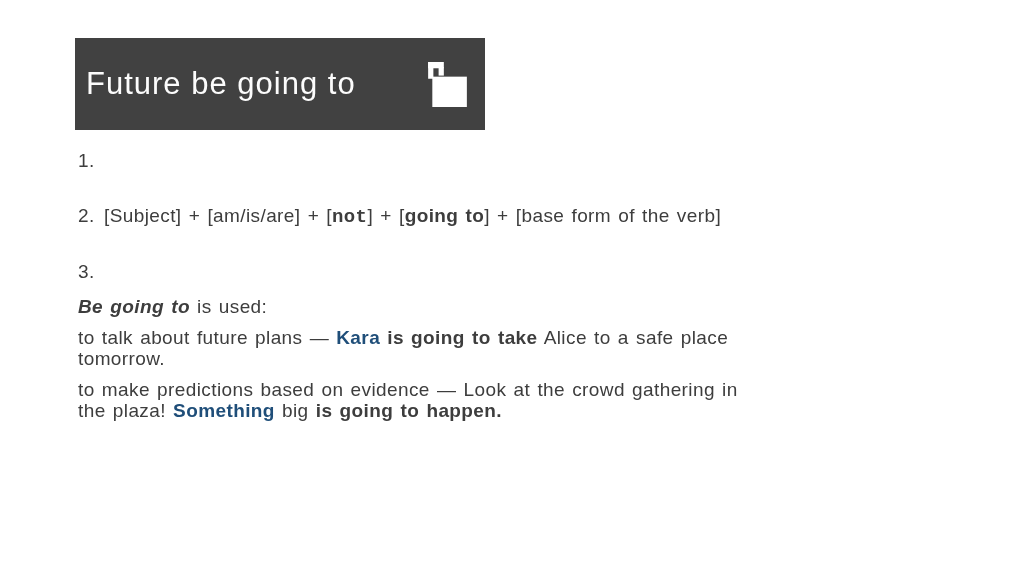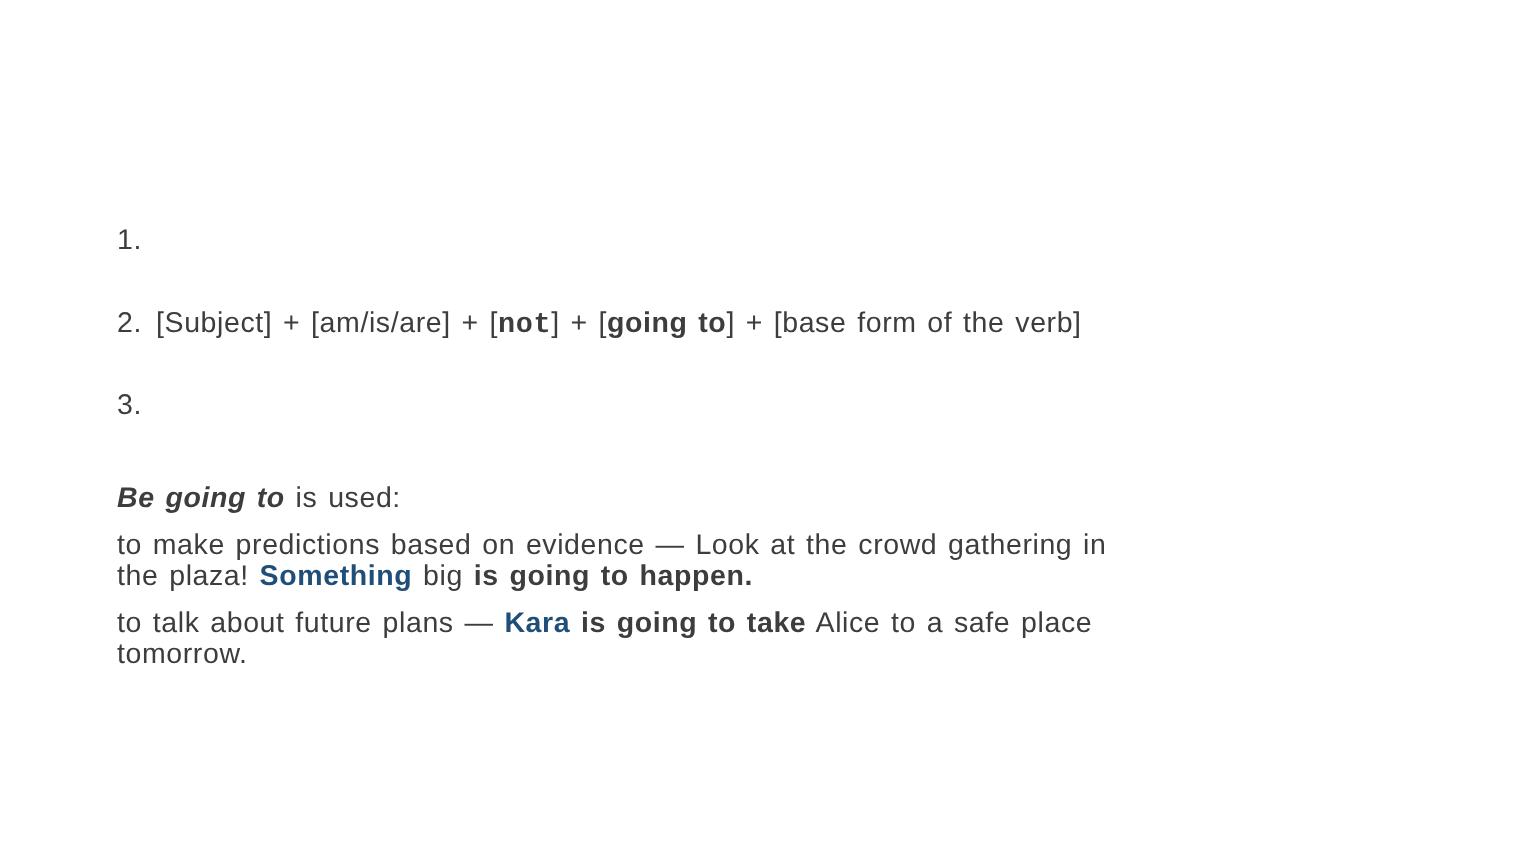--- a/index.html
+++ b/index.html
@@ -40,47 +40,60 @@
     font-size: 19px;
     letter-spacing: 0.4px;
     word-spacing: 1.5px;
   }
   .rule { display: flex; line-height: 22px; margin-bottom: 33px; }
   .rule-number { flex: none; width: 26px; }
   .rule:nth-child(1) .rule-number { width: 41px; }
   .usage {
     position: absolute;
     left: 78px;
-    top: 322px;
+    top: 296px;
     width: 872px;
     font-size: 19px;
     letter-spacing: 0.4px;
     word-spacing: 1.5px;
   }
   .usage-heading { line-height: 22px; margin-bottom: 9px; }
   .usage-point { line-height: 21px; margin-bottom: 10px; }
 </style>
 </head>
 <body>
 
 <div class="slide">
 
+  <div class="header">
+    <span class="header-title">Future be going to</span>
+    <span class="lock-icon">
+      <svg width="39" height="45" viewBox="0 0 37 43" xmlns="http://www.w3.org/2000/svg">
+        <g fill="#ffffff">
+          <rect x="0" y="0" width="15" height="6"></rect>
+          <rect x="0" y="0" width="5" height="16"></rect>
+          <rect x="10" y="5" width="5" height="8"></rect>
+          <rect x="4" y="14" width="33" height="29"></rect>
+        </g>
+      </svg>
+    </span>
+  </div>
 
   <div class="rules">
     <div class="rule">
       <span class="rule-number">1.</span>
     </div>
     <div class="rule">
       <span class="rule-number">2.</span>
       <span class="rule-text"><span>[Subject] + [am/is/are] + [</span><span style="font-weight: 700; font-family: Liberation Mono, monospace;">not</span><span>] + [</span><span style="font-weight: 700;">going to</span><span>] + [base form of the verb]</span></span>
     </div>
     <div class="rule">
       <span class="rule-number">3.</span>
     </div>
   </div>
 
   <div class="usage">
     <div class="usage-heading"><span style="font-weight: 700; font-style: italic;">Be going to</span><span> is used:</span></div>
+    <div class="usage-point"><span>to talk about future plans — </span><span style="font-weight: 700; color: rgb(31, 78, 121);">Kara</span><span style="font-weight: 700;"> is going to take</span><span> Alice to a safe place</span><br><span>tomorrow.</span></div>
     <div class="usage-point"><span>to make predictions based on evidence — Look at the crowd gathering in</span><br><span>the plaza! </span><span style="font-weight: 700; color: rgb(31, 78, 121);">Something</span><span> big </span><span style="font-weight: 700;">is going to happen.</span></div>
-    <div class="usage-point"><span>to talk about future plans — </span><span style="font-weight: 700; color: rgb(31, 78, 121);">Kara</span><span style="font-weight: 700;"> is going to take</span><span> Alice to a safe place</span><br><span>tomorrow.</span></div>
   </div>
 
 </div>
 
 </body></html>

